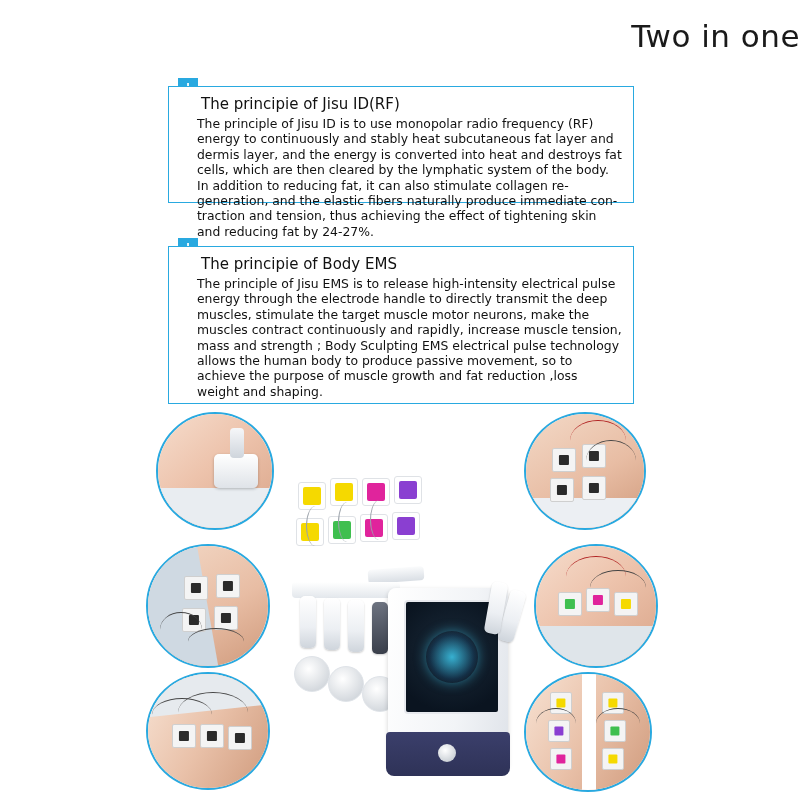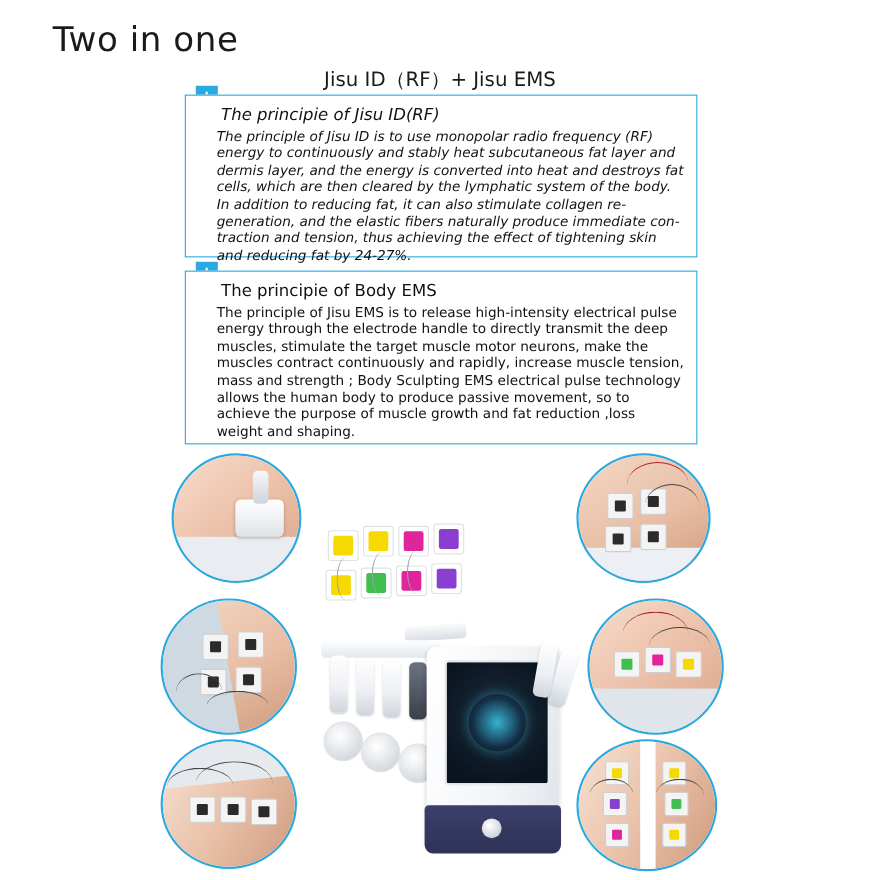--- a/index.html
+++ b/index.html
@@ -14,21 +14,21 @@
     overflow: hidden;
     position: relative;
   }
   .page {
     position: relative;
     width: 800px;
     height: 800px;
   }
   
   .title {
-    text-align: left;
+    text-align: right;
     font-size: 31px;
     color: #1a1a1a;
     font-family: "DejaVu Sans", sans-serif;
     font-weight: normal;
     margin: 0;
     padding-top: 18px;
     letter-spacing: 0.5px;
     padding-left: 48px;
   }
   .subtitle {
@@ -38,21 +38,21 @@
     margin: 6px 0 0 0;
     font-weight: normal;
   }
   
   .box {
     position: absolute;
     border: 1px solid #29a9e0;
     box-sizing: border-box;
     background: #ffffff;
   }
-  .box1 { left: 168px; top: 86px; width: 466px; height: 148px; font-style: italic; }
+  .box1 { left: 168px; top: 86px; width: 466px; height: 117px; }
   .box2 { left: 168px; top: 246px; width: 466px; height: 158px; }
   .plus {
     position: absolute;
     width: 20px;
     height: 20px;
     background: #29a9e0;
     color: #ffffff;
     font-size: 15px;
     line-height: 20px;
     text-align: center;
@@ -209,21 +209,20 @@
     background: radial-gradient(circle at 40% 35%, #ffffff, #c5cbd2);
     border: 1px solid #dfe3e8;
   }
 </style>
 </head>
 <body>
 
 <div class="page">
 
   <h1 class="title">Two in one</h1>
-  <div class="subtitle">Jisu ID（RF）+ Jisu EMS</div>
 
   <div class="plus plus1">+</div>
   <div class="box box1">
     <div class="box-heading">The principie of Jisu ID(RF)</div>
     <div class="box-body">The principle of Jisu ID is to use monopolar radio frequency (RF) energy to continuously and stably heat subcutaneous fat layer and dermis layer, and the energy is converted into heat and destroys fat cells, which are then cleared by the lymphatic system of the body. In addition to reducing fat, it can also stimulate collagen re-generation, and the elastic fibers naturally produce immediate con-traction and tension, thus achieving the effect of tightening skin and reducing fat by 24-27%.</div>
   </div>
 
   <div class="plus plus2">+</div>
   <div class="box box2">
     <div class="box-heading">The principie of Body EMS</div>

